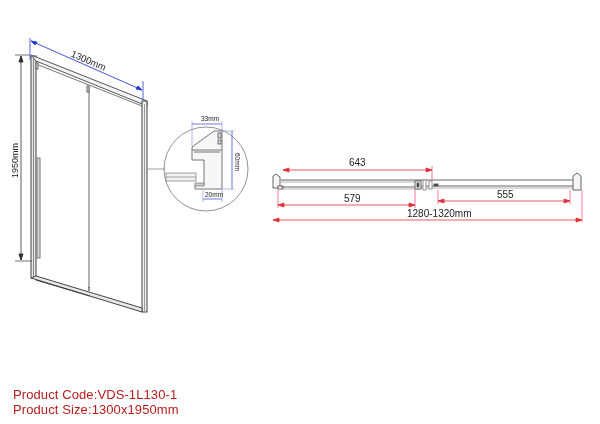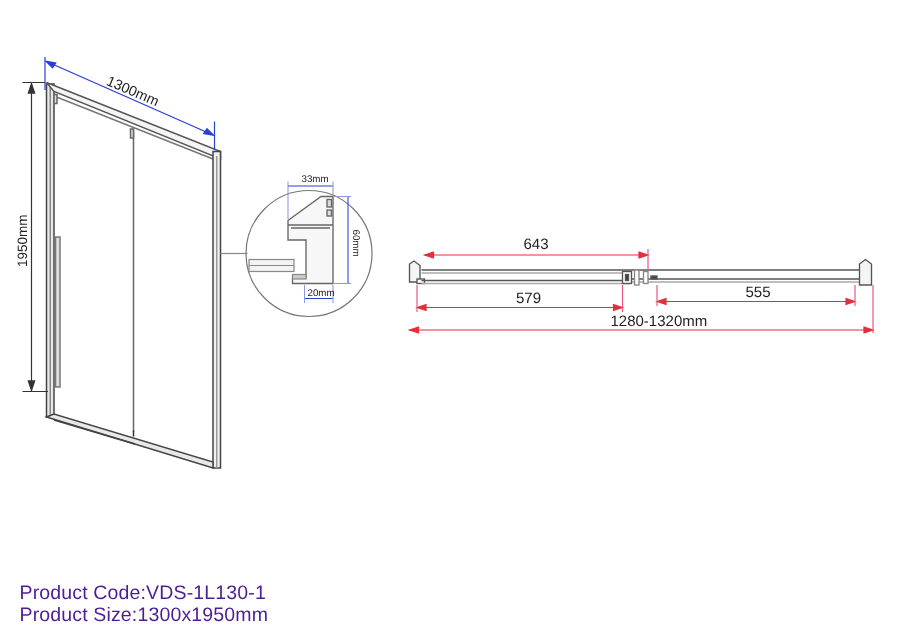--- a/index.html
+++ b/index.html
@@ -1,19 +1,19 @@
 <!DOCTYPE html>
 <html><head>
 <meta charset="utf-8">
 <style>
   html, body { margin: 0; padding: 0; background: #ffffff; }
   body { width: 600px; height: 424px; position: relative; overflow: hidden; font-family: "Liberation Sans", sans-serif; }
   svg { position: absolute; left: 0; top: 0; }
   .dimtxt { font-family: "Liberation Sans", sans-serif; fill: #222; }
-  .caption { position: absolute; left: 13px; font-family: "Liberation Sans", sans-serif; font-size: 13px; color: #4c1d95; line-height: 15px; letter-spacing: 0.1px; }
+  .caption { position: absolute; left: 13px; font-family: "Liberation Sans", sans-serif; font-size: 13px; color: #b91c1c; line-height: 15px; letter-spacing: 0.1px; }
 </style>
 </head>
 <body>
 
 <svg width="600" height="424" viewBox="0 0 600 424">
 
   <g stroke="#555" fill="none" stroke-width="1">
 
     <rect x="31" y="56" width="5" height="222" fill="#e8e8e8" stroke="#444"></rect>
     <line x1="33.5" y1="56" x2="33.5" y2="278" stroke="#888"></line>

